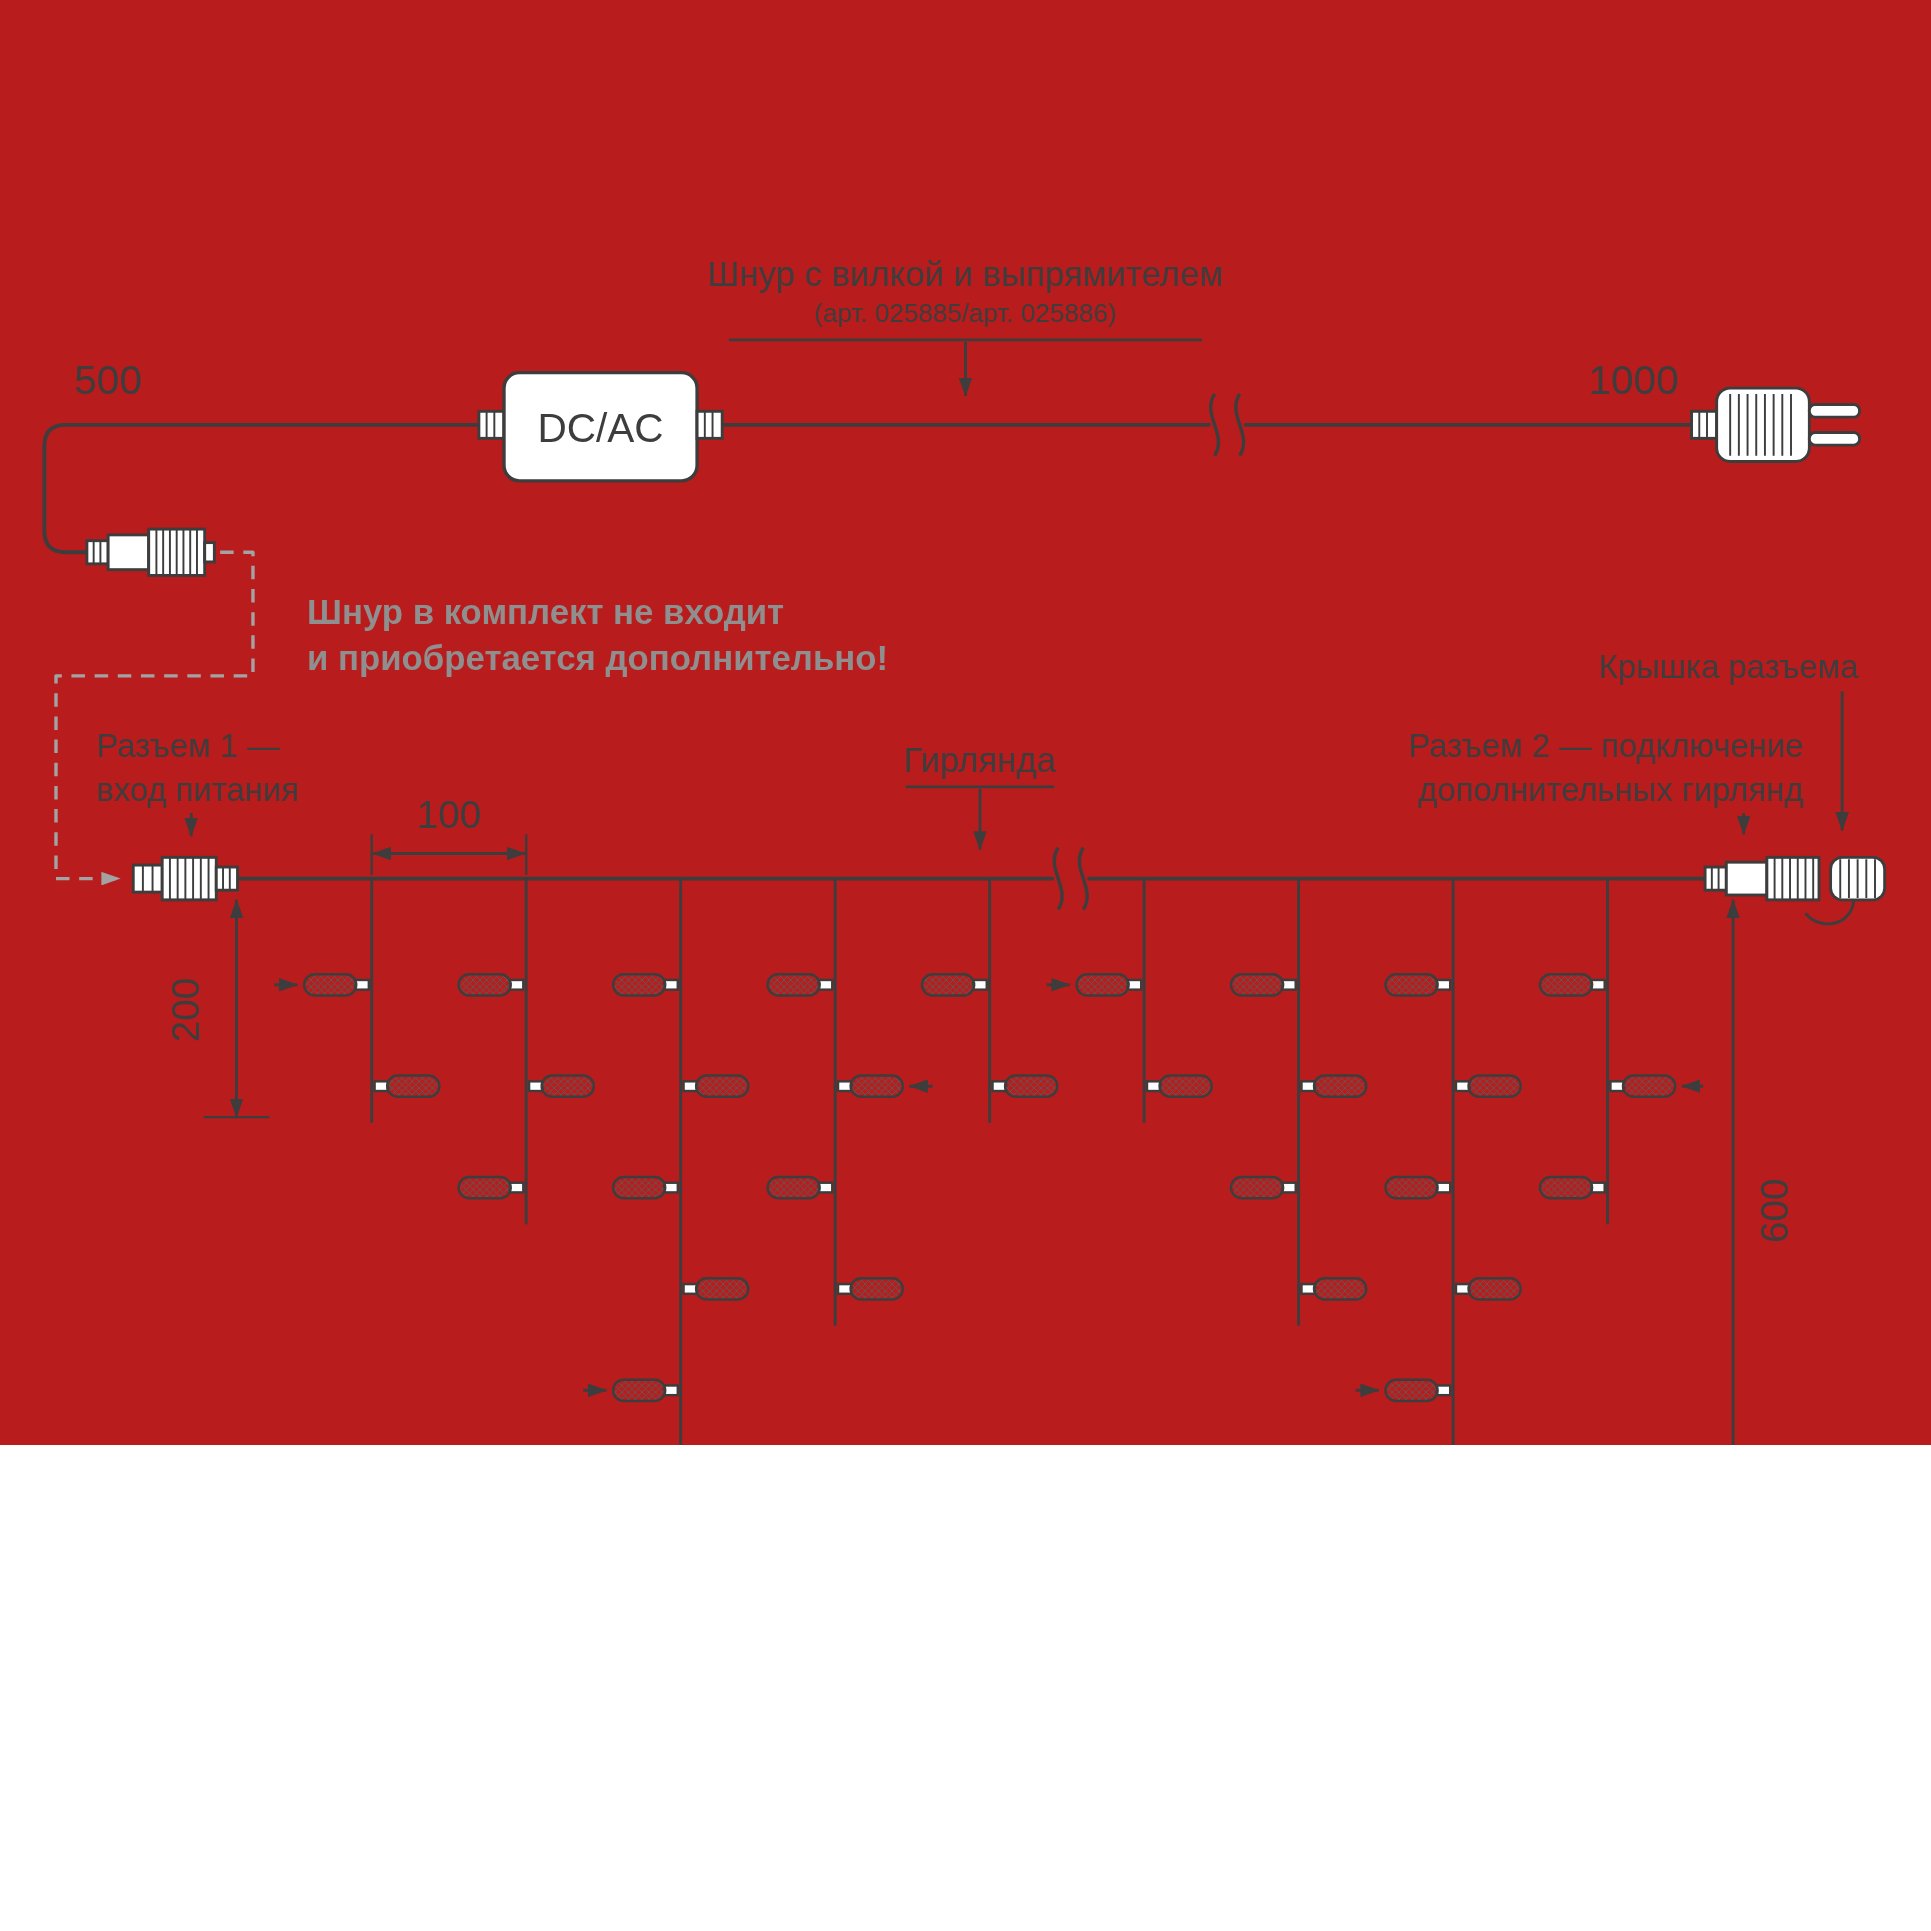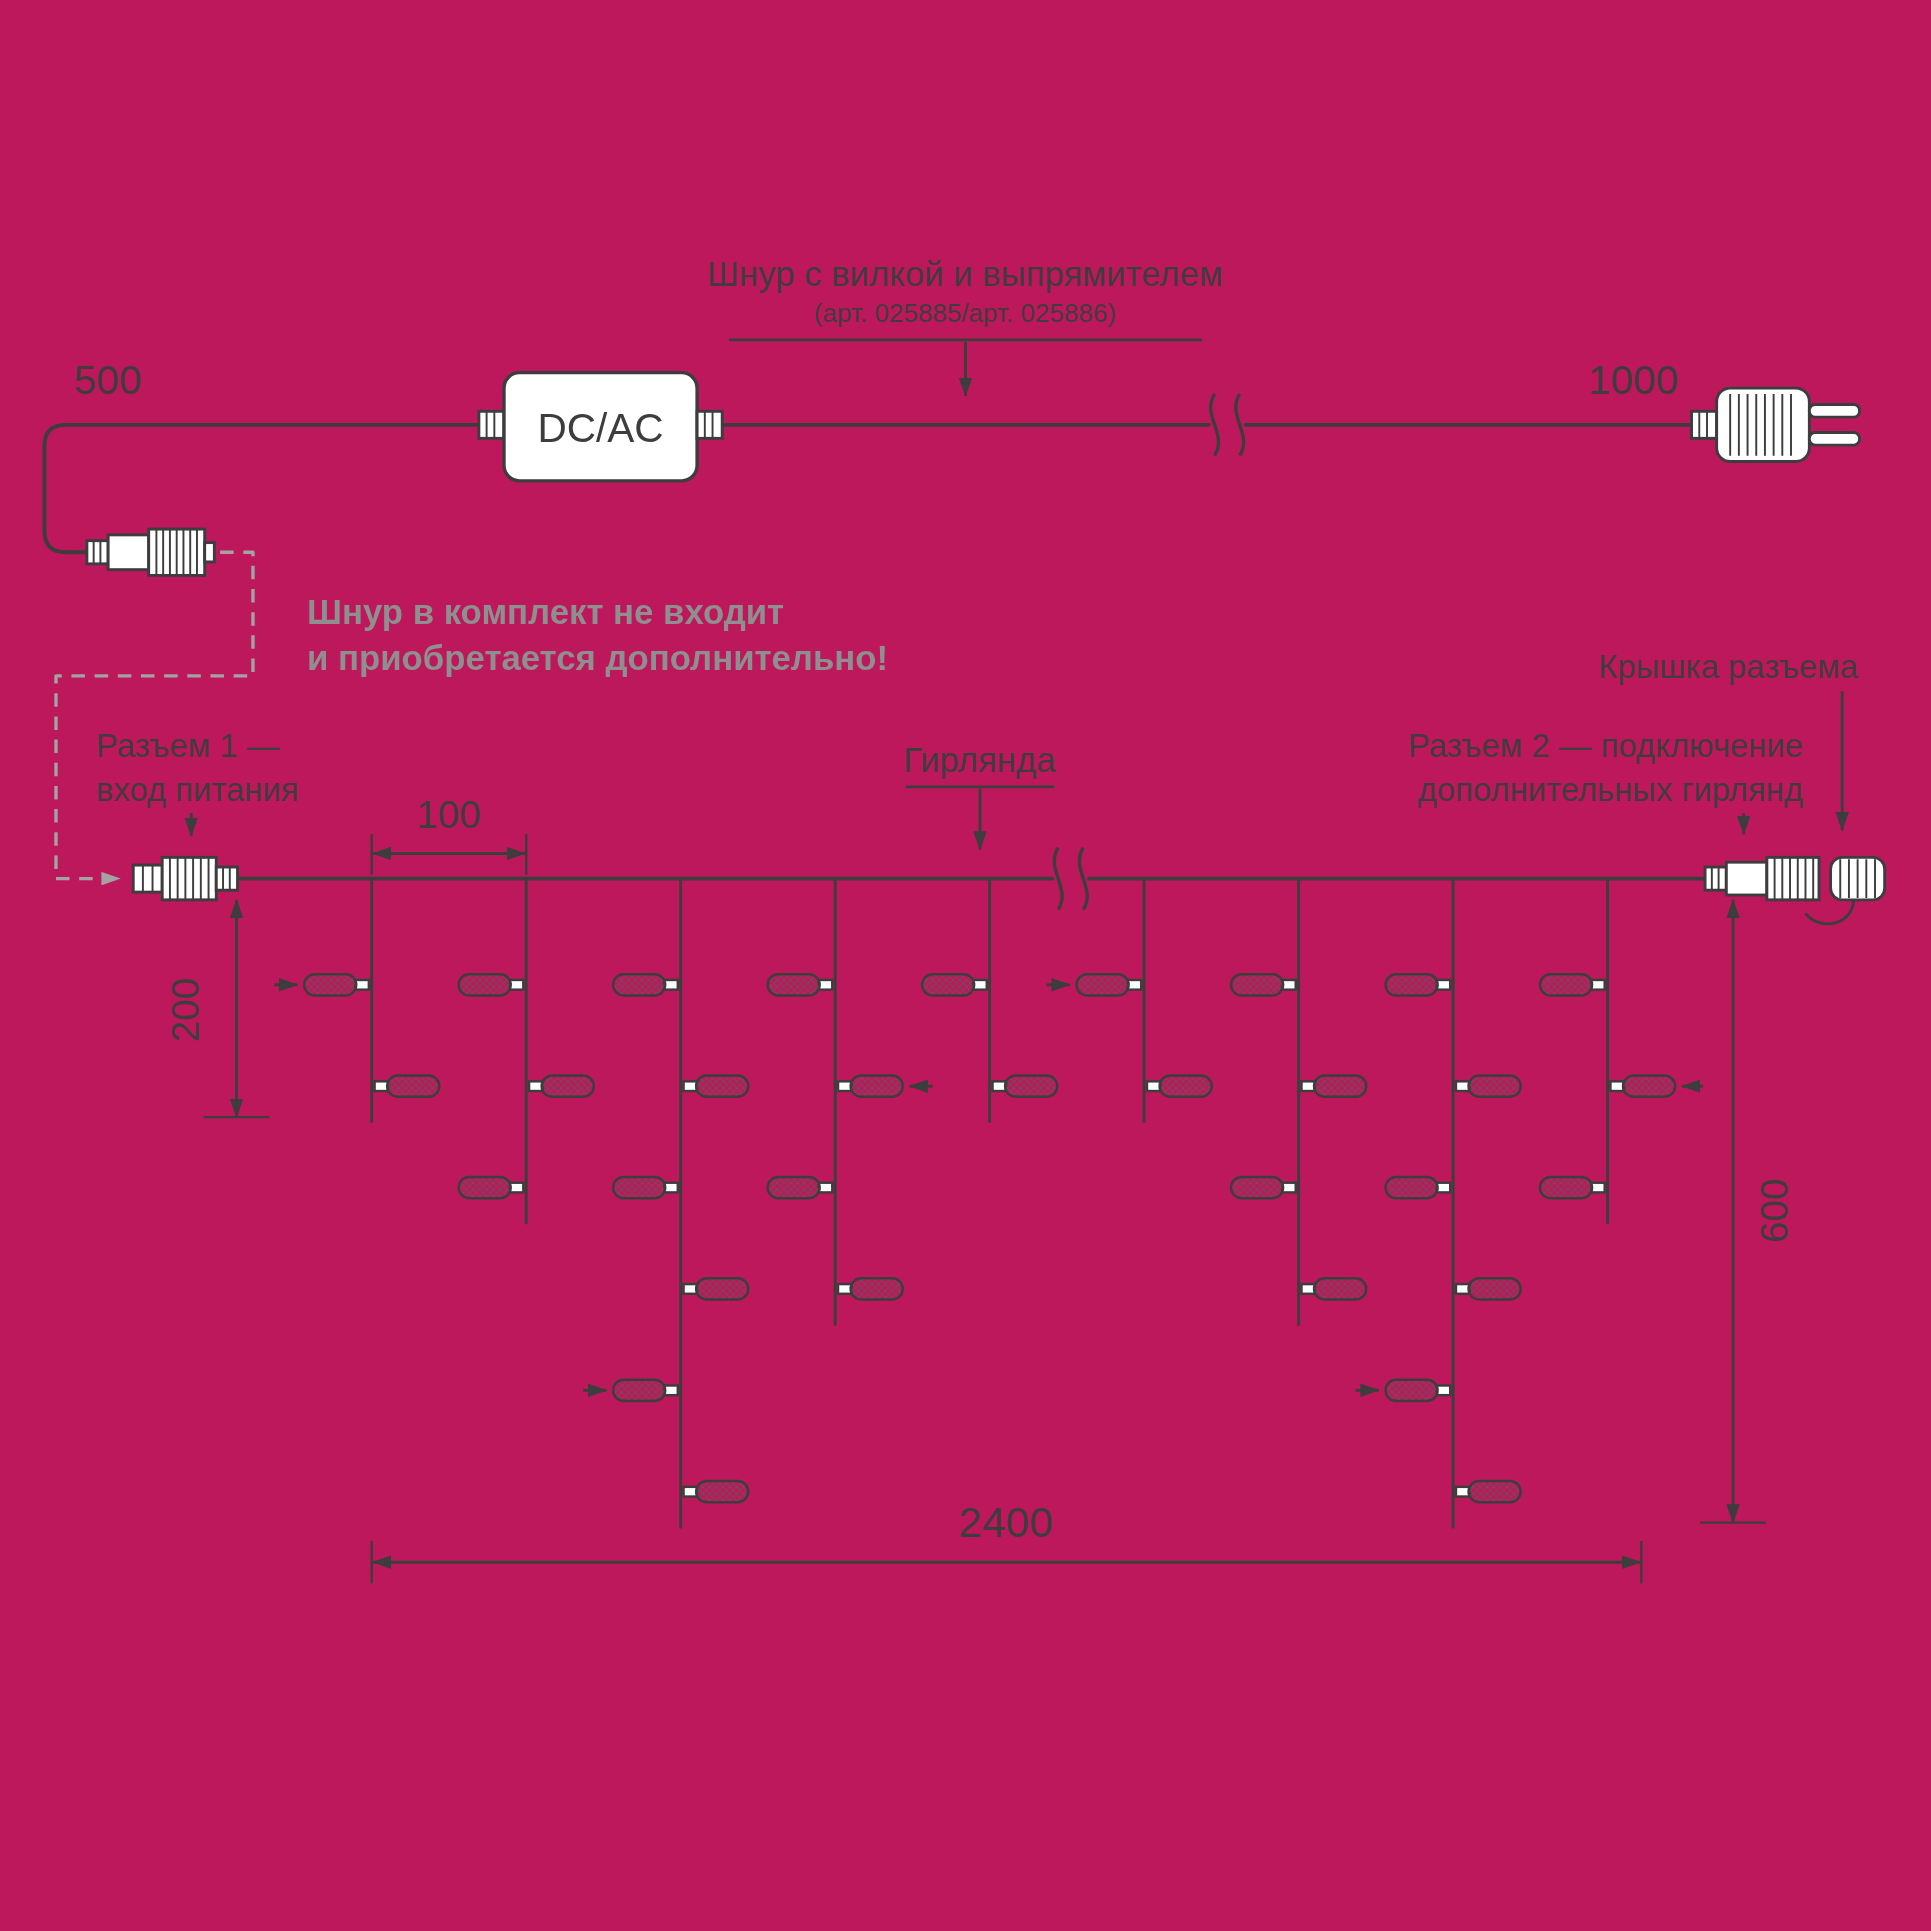--- a/index.html
+++ b/index.html
@@ -1,16 +1,16 @@
 <!DOCTYPE html>
 <html><head>
 <meta charset="utf-8">
 <style>
   html,body{margin:0;padding:0;background:#ffffff;}
-  .page{position:relative;width:1931px;height:1931px;background:#be185d;overflow:hidden;}
+  .page{position:relative;width:1931px;height:1445px;background:#b91c1c;overflow:hidden;}
   svg{display:block;}
   text{font-family:"Liberation Sans","DejaVu Sans",sans-serif;fill:#3d3d3d;}
   .mid{text-anchor:middle}
   .endA{text-anchor:end}
   .t27{font-size:27px}
   .t34{font-size:34px}
   .t36{font-size:36px}
   .t40{font-size:40px}
   .t42{font-size:42px}
   .t44{font-size:44px}

